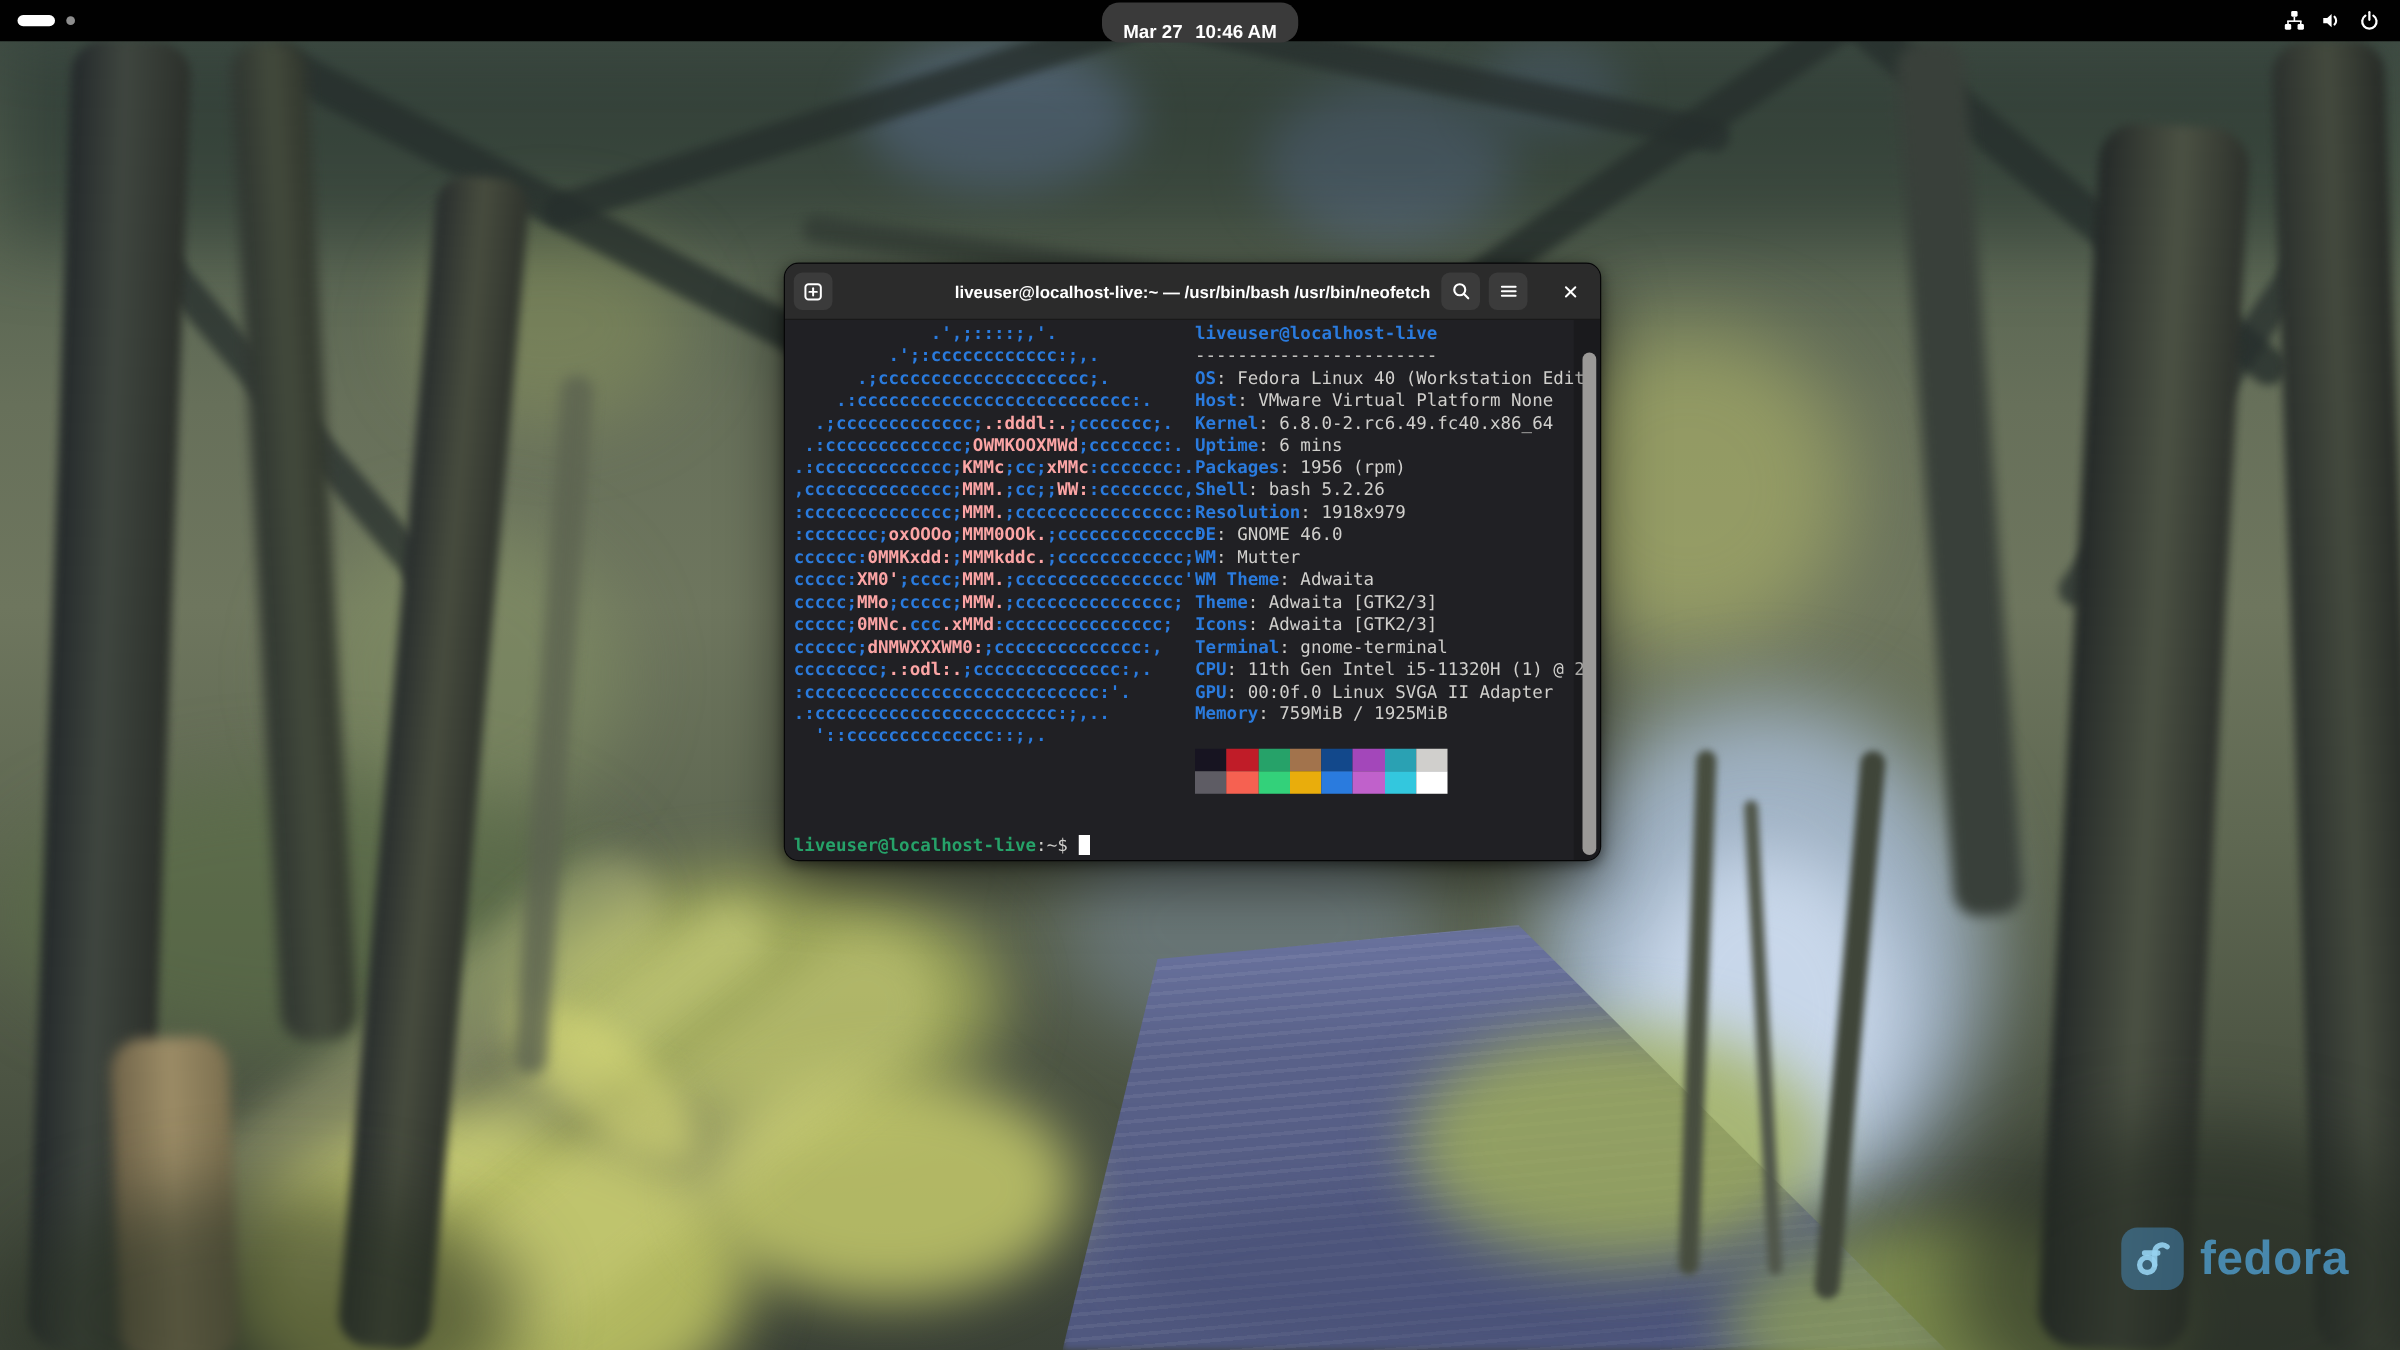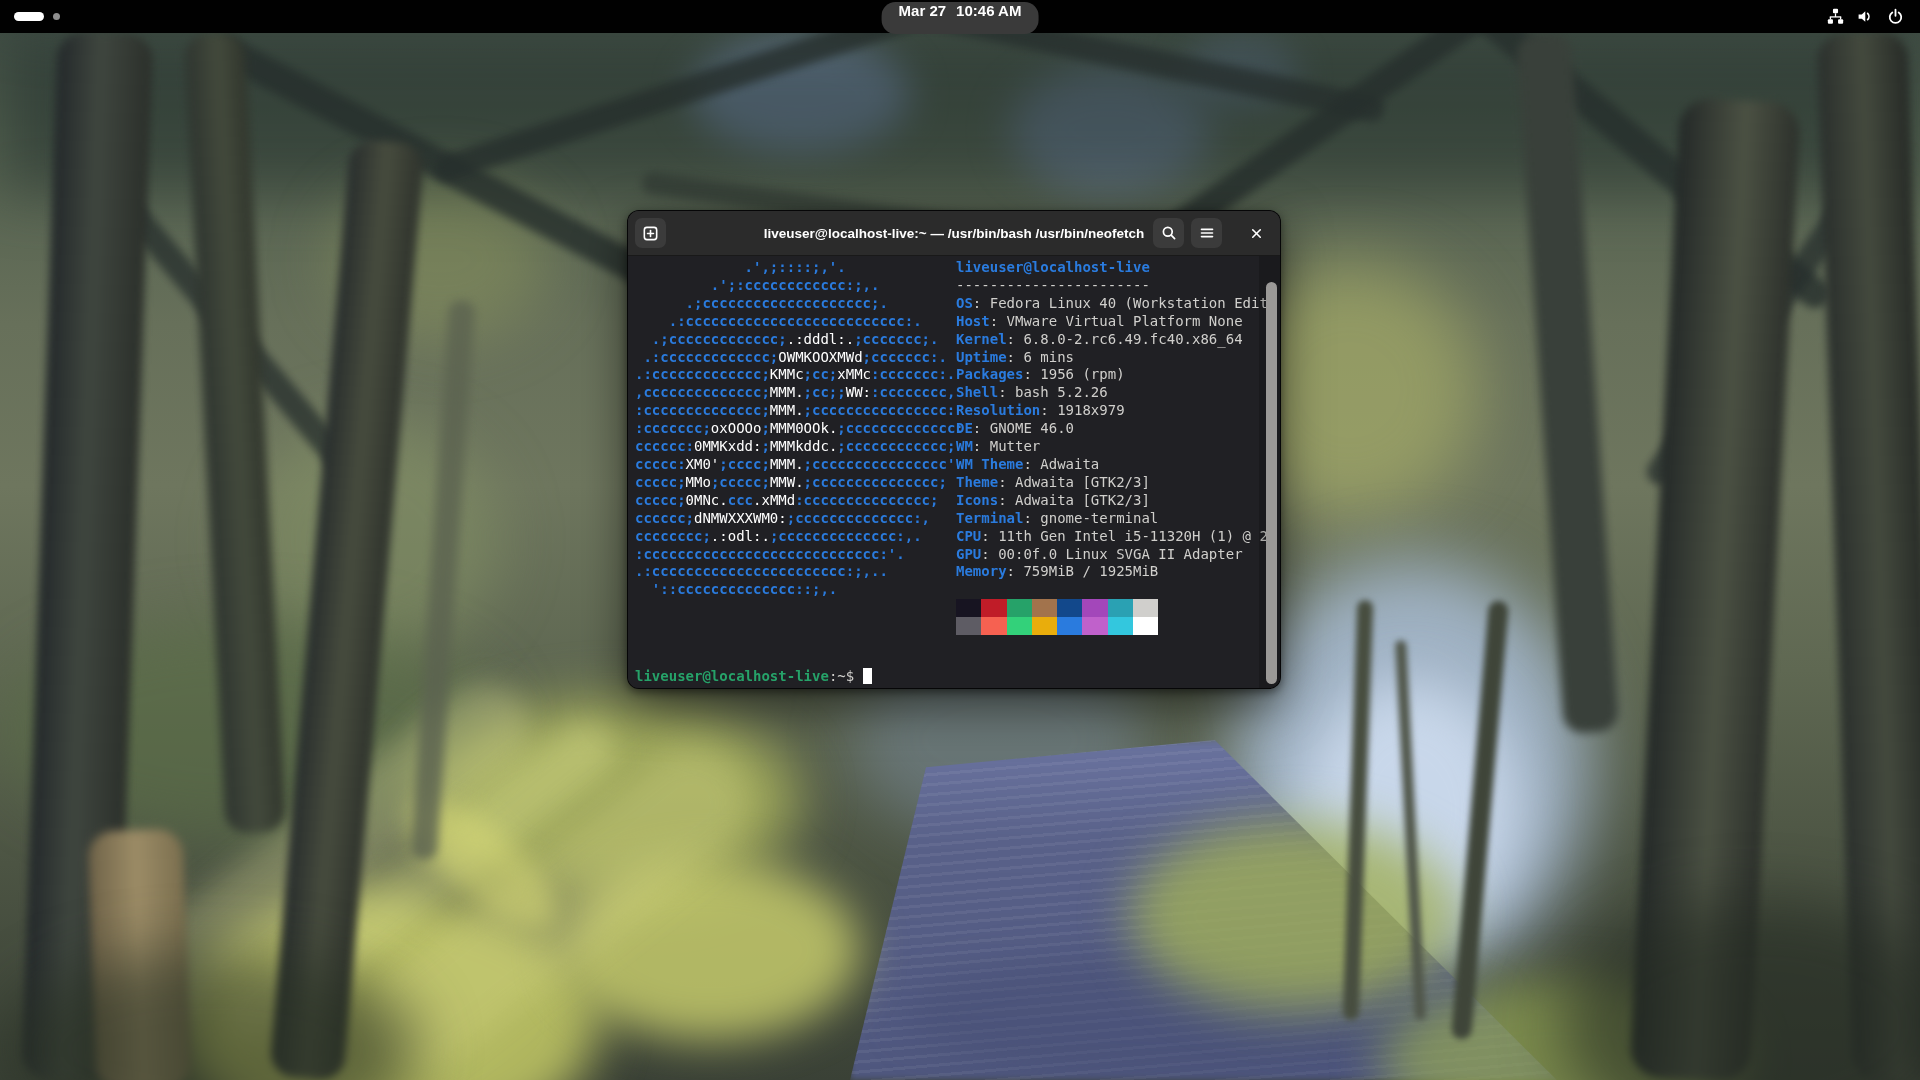--- a/index.html
+++ b/index.html
@@ -10,41 +10,41 @@
     background:linear-gradient(180deg,#3d4a43 0%,#52604f 12%,#67705a 30%,#6e765e 45%,#5f6852 62%,#4c5443 80%,#3a4136 100%);}
   .wp{position:absolute;border-radius:50%;}
 
   
   .topbar{position:absolute;left:0;top:0;width:1920px;height:33px;background:#010101;z-index:50;
     display:flex;align-items:center;justify-content:space-between;color:#fff;}
   .ws-ind{display:flex;align-items:center;gap:9px;margin-left:14px;height:100%;cursor:pointer;}
   .ws-pill{width:30px;height:9px;border-radius:5px;background:#ffffff;}
   .ws-dot{width:7px;height:7px;border-radius:50%;background:#8e8e8e;}
   .clock{position:absolute;left:50%;top:2px;transform:translateX(-50%);height:32px;padding:0 17px;
-    border-radius:14px;background:#3a3a3a;display:flex;align-items:flex-start;gap:10px;
+    border-radius:14px;background:#3a3a3a;display:flex;align-items:flex-end;gap:10px;
     font-size:15px;font-weight:bold;color:#fff;border:none;}
   .tray{display:flex;align-items:center;gap:13px;margin-right:16px;height:100%;}
   .tray svg{display:block;}
 
   
   .window{position:absolute;left:627px;top:210px;width:654px;height:479px;border-radius:12px;
     overflow:hidden;z-index:40;background:#202024;
     box-shadow:0 16px 48px rgba(0,0,0,.55),0 3px 10px rgba(0,0,0,.45),inset 0 1px 0 rgba(255,255,255,.06);
     border:1px solid rgba(0,0,0,.8);box-sizing:border-box;}
   .headerbar{position:relative;height:44px;background:#2b2b2b;border-bottom:1px solid #191919;
     display:flex;align-items:center;justify-content:center;}
   .hb-title{font-size:13.5px;font-weight:bold;color:#ffffff;white-space:nowrap;}
   .hb-btn{position:absolute;top:7px;width:31px;height:30px;border-radius:7px;background:#3b3b3b;border:none;
     display:flex;align-items:center;justify-content:center;padding:0;cursor:pointer;}
   .hb-btn.plain{background:transparent;}
   .term-content{position:relative;width:100%;height:434px;background:#202024;
     font-family:"DejaVu Sans Mono",monospace;font-size:14px;line-height:17.9px;}
   .term-line{white-space:pre;}
   .c-b{color:#2A7BDE;font-weight:bold;}
-  .c-w{color:#ffffff;font-weight:normal;}
+  .c-w{color:#fca5a5;font-weight:bold;}
   .c-fg{color:#D0CFCC;}
   .c-g{color:#26A269;font-weight:bold;}
   .ascii{position:absolute;left:7px;top:3px;}
   .infocol{position:absolute;left:328px;top:3px;}
   .palette{margin-top:17.9px;}
   .prow{display:flex;height:17.9px;}
   .pblock{width:25.3px;height:17.9px;}
   .promptline{position:absolute;left:7px;top:412px;white-space:pre;}
   .cursor{display:inline-block;width:8.4px;height:16px;background:#ffffff;vertical-align:-3px;margin-left:0.5px;}
   .sb-track{position:absolute;right:0;top:0;width:21px;height:100%;background:rgba(0,0,0,.18);}
@@ -114,20 +114,32 @@
     <div class="wp" style="left:1835px;top:33px;width:90px;height:1047px;border-radius:26px;background:linear-gradient(90deg,#2a2f2c,#444a3e 50%,#262a26);filter:blur(4px);transform:rotate(-2deg);"></div>
     <div class="wp" style="left:1655px;top:100px;width:120px;height:980px;border-radius:30px;background:linear-gradient(90deg,#232827,#4b5143 55%,#2c302b);filter:blur(4px);transform:rotate(3deg);"></div>
     <div class="wp" style="left:1540px;top:33px;width:55px;height:700px;border-radius:20px;background:#39403a;filter:blur(5px);transform:rotate(-4deg);"></div>
     <div class="wp" style="left:1350px;top:600px;width:16px;height:420px;border-radius:8px;background:#474d3f;filter:blur(3px);transform:rotate(2deg);"></div>
     <div class="wp" style="left:1405px;top:640px;width:11px;height:380px;border-radius:6px;background:#50564a;filter:blur(3px);transform:rotate(-3deg);"></div>
     <div class="wp" style="left:1470px;top:600px;width:20px;height:440px;border-radius:10px;background:#3f4539;filter:blur(3px);transform:rotate(5deg);"></div>
 
     <div class="wp" style="left:0;top:950px;width:420px;height:200px;background:rgba(40,48,35,.6);filter:blur(30px);"></div>
     <div class="wp" style="left:1560px;top:900px;width:400px;height:250px;background:rgba(35,42,34,.6);filter:blur(30px);"></div>
 
+    <div class="watermark">
+      <div class="wm-box">
+        <svg width="34" height="34" viewBox="0 0 48 48">
+          <g stroke="rgba(150,210,240,.9)" stroke-width="6" fill="none" stroke-linecap="round">
+            <circle cx="18" cy="31" r="8.5"></circle>
+            <path d="M26.5 31 V17 a8.5 8.5 0 0 1 14 -6.5"></path>
+            <line x1="15" y1="17.5" x2="30" y2="17.5"></line>
+          </g>
+        </svg>
+      </div>
+      <span class="wm-text">fedora</span>
+    </div>
   </div>
 
   <div class="topbar">
     <div class="ws-ind">
       <div class="ws-pill"></div>
       <div class="ws-dot"></div>
     </div>
     <button class="clock">
       <span>Mar 27</span>
       <span>10:46 AM</span>

